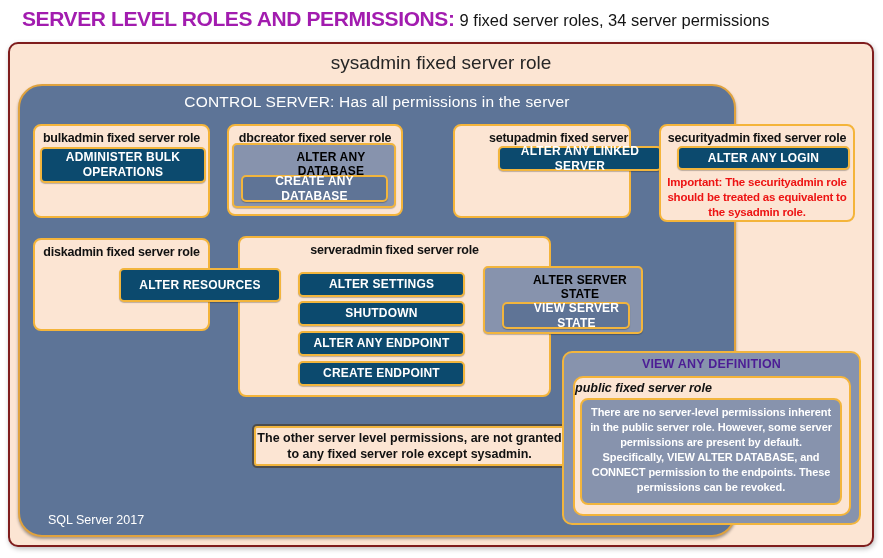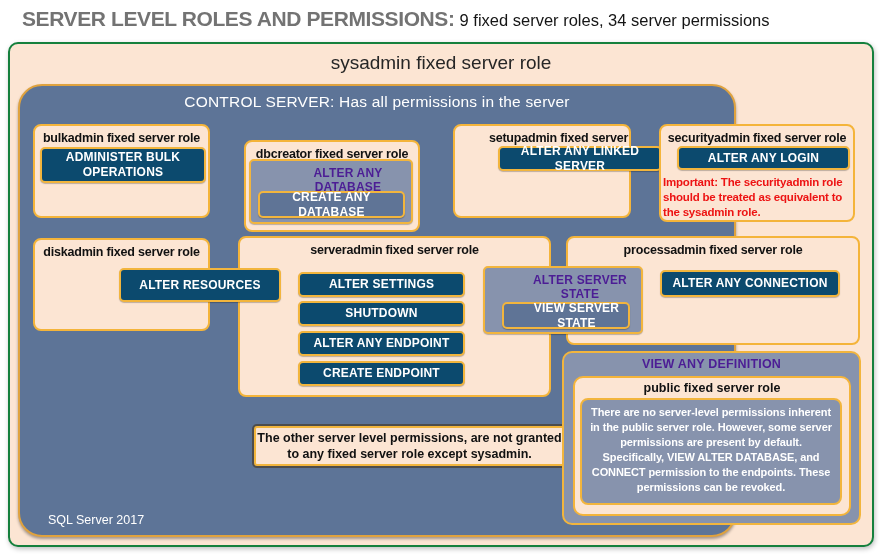--- a/index.html
+++ b/index.html
@@ -1,55 +1,55 @@
 <!DOCTYPE html>
 <html><head>
 <meta charset="utf-8">
 <style>
   html,body{margin:0;padding:0;background:#ffffff;}
   *{box-sizing:border-box;}
   .canvas{position:relative;width:883px;height:558px;background:#ffffff;
           font-family:"Liberation Sans",sans-serif;overflow:hidden;}
 
   .page-title{position:absolute;left:22px;top:7px;white-space:nowrap;}
-  .title-bold{font-weight:bold;font-size:21px;color:#737373;letter-spacing:-0.4px;}
+  .title-bold{font-weight:bold;font-size:21px;color:#a21caf;letter-spacing:-0.4px;}
   .title-normal{font-size:16.5px;color:#151515;margin-left:5px;}
 
   .sysadmin-box{position:absolute;left:8px;top:42px;width:866px;height:505px;
-          background:#fce5d3;border:2px solid #15803d;border-radius:10px;
+          background:#fce5d3;border:2px solid #7f1d1d;border-radius:10px;
           box-shadow:1px 2px 5px rgba(0,0,0,0.25);}
   .sysadmin-title{text-align:center;font-size:19px;color:#262626;margin-top:8px;}
 
   .control-box{position:absolute;left:8px;top:40px;width:718px;height:453px;
           background:#5d7497;border:2px solid #dfa23e;border-radius:24px;
           box-shadow:0 2px 3px rgba(0,0,0,0.35);}
   .control-title{text-align:center;color:#ffffff;font-size:15.5px;margin-top:7px;letter-spacing:0.2px;}
 
   .role{position:absolute;background:#fce5d3;border:2px solid #f4b43a;border-radius:8px;z-index:1;}
   .role-title{text-align:center;font-weight:bold;font-size:12.5px;color:#111;margin-top:5px;letter-spacing:-0.2px;}
 
   .perm{position:absolute;background:#0c4a6e;border:2px solid #f2b53d;border-radius:5px;
         color:#fff;font-weight:bold;font-size:12px;display:flex;align-items:center;
         justify-content:center;text-align:center;line-height:1.25;letter-spacing:0.2px;
         box-shadow:0 1px 1px rgba(0,0,0,0.25);}
   .perm.dark{background:#5f7496;}
   .perm-group{position:absolute;background:#8793ad;border:2px solid #f2b53d;border-radius:5px;
         box-shadow:0 1px 1px rgba(0,0,0,0.25);}
-  .perm-group-label{text-align:center;color:#4c1d95;font-weight:bold;font-size:12px;margin-top:5px;letter-spacing:0.2px;padding-left:34px;}
+  .perm-group-label{text-align:center;color:#000000;font-weight:bold;font-size:12px;margin-top:5px;letter-spacing:0.2px;padding-left:34px;}
   .overlay{z-index:5;}
 
   .warn{position:absolute;left:2px;right:2px;top:49px;color:#ed1313;font-weight:bold;
-        font-size:11.5px;line-height:1.3;letter-spacing:-0.2px;}
+        font-size:11.5px;text-align:center;line-height:1.3;letter-spacing:-0.2px;}
 
   .vad-box{position:absolute;left:542px;top:265px;width:299px;height:174px;
         background:#8793ad;border:2px solid #f2b53d;border-radius:10px;z-index:5;}
   .vad-title{text-align:center;color:#4c1d95;font-weight:bold;font-size:12.5px;margin-top:4px;letter-spacing:0.2px;}
   .public-box{position:absolute;left:9px;top:23px;width:278px;height:140px;
         background:#fce5d3;border:2px solid #f4b43a;border-radius:10px;}
-  .public-title{text-align:center;font-weight:bold;font-size:12.5px;color:#111;margin-top:3px;}
+  .public-title{text-align:left;font-weight:bold;font-size:12.5px;color:#111;margin-top:3px;font-style:italic;}
   .public-text{position:absolute;left:5px;top:20px;width:262px;height:107px;
         background:#8793ad;border:2px solid #f2b53d;border-radius:8px;color:#fff;
         font-weight:bold;font-size:11px;text-align:center;line-height:1.37;
         padding:5px 6px;letter-spacing:-0.1px;}
 
   .note{position:absolute;left:234px;top:340px;width:311px;height:40px;
         background:#fce5d3;border:2px solid #f2b53d;border-radius:3px;
         box-shadow:0 0 0 2px #4d4d4d;color:#111;font-weight:bold;font-size:12.5px;
         display:flex;align-items:center;justify-content:center;text-align:center;
         line-height:1.3;z-index:2;}
@@ -69,21 +69,21 @@
     <div class="sysadmin-title">sysadmin fixed server role</div>
 
     <div class="control-box">
       <div class="control-title">CONTROL SERVER: Has all permissions in the server</div>
 
       <div class="role" style="left:13px;top:38px;width:177px;height:94px;">
         <div class="role-title">bulkadmin fixed server role</div>
         <div class="perm" style="left:5px;top:21px;width:166px;height:36px;">ADMINISTER BULK OPERATIONS</div>
       </div>
 
-      <div class="role" style="left:224px;top:38px;width:176px;height:92px;margin-top:16px;">
+      <div class="role" style="left:207px;top:38px;width:176px;height:92px;">
         <div class="role-title">dbcreator fixed server role</div>
         <div class="perm-group" style="left:3px;top:17px;width:164px;height:65px;">
           <div class="perm-group-label">ALTER ANY DATABASE</div>
           <div class="perm dark" style="left:7px;top:30px;width:147px;height:27px;">CREATE ANY DATABASE</div>
         </div>
       </div>
 
       <div class="role" style="left:433px;top:38px;width:178px;height:94px;padding-left:33px;">
         <div class="role-title">setupadmin fixed server role</div>
         <div class="perm" style="left:4px;top:20px;width:164px;height:25px;margin-left:39px;">ALTER ANY LINKED SERVER</div>
@@ -100,24 +100,20 @@
         <div class="perm" style="left:58px;top:34px;width:167px;height:25px;">ALTER SETTINGS</div>
         <div class="perm" style="left:58px;top:63px;width:167px;height:25px;">SHUTDOWN</div>
         <div class="perm" style="left:58px;top:93px;width:167px;height:25px;">ALTER ANY ENDPOINT</div>
         <div class="perm" style="left:58px;top:123px;width:167px;height:25px;">CREATE ENDPOINT</div>
       </div>
 
       <div class="role" style="left:13px;top:152px;width:177px;height:93px;">
         <div class="role-title">diskadmin fixed server role</div>
       </div>
 
-      <div class="role" style="left:546px;top:150px;width:294px;height:109px;">
-        <div class="role-title">processadmin fixed server role</div>
-        <div class="perm" style="left:92px;top:32px;width:180px;height:27px;">ALTER ANY CONNECTION</div>
-      </div>
 
       <div class="perm overlay" style="left:99px;top:182px;width:162px;height:34px;">ALTER RESOURCES</div>
 
       <div class="perm-group overlay" style="left:463px;top:180px;width:160px;height:68px;">
         <div class="perm-group-label">ALTER SERVER STATE</div>
         <div class="perm dark" style="left:17px;top:34px;width:128px;height:27px;padding-left:21px;">VIEW SERVER STATE</div>
       </div>
 
       <div class="vad-box">
         <div class="vad-title">VIEW ANY DEFINITION</div>

